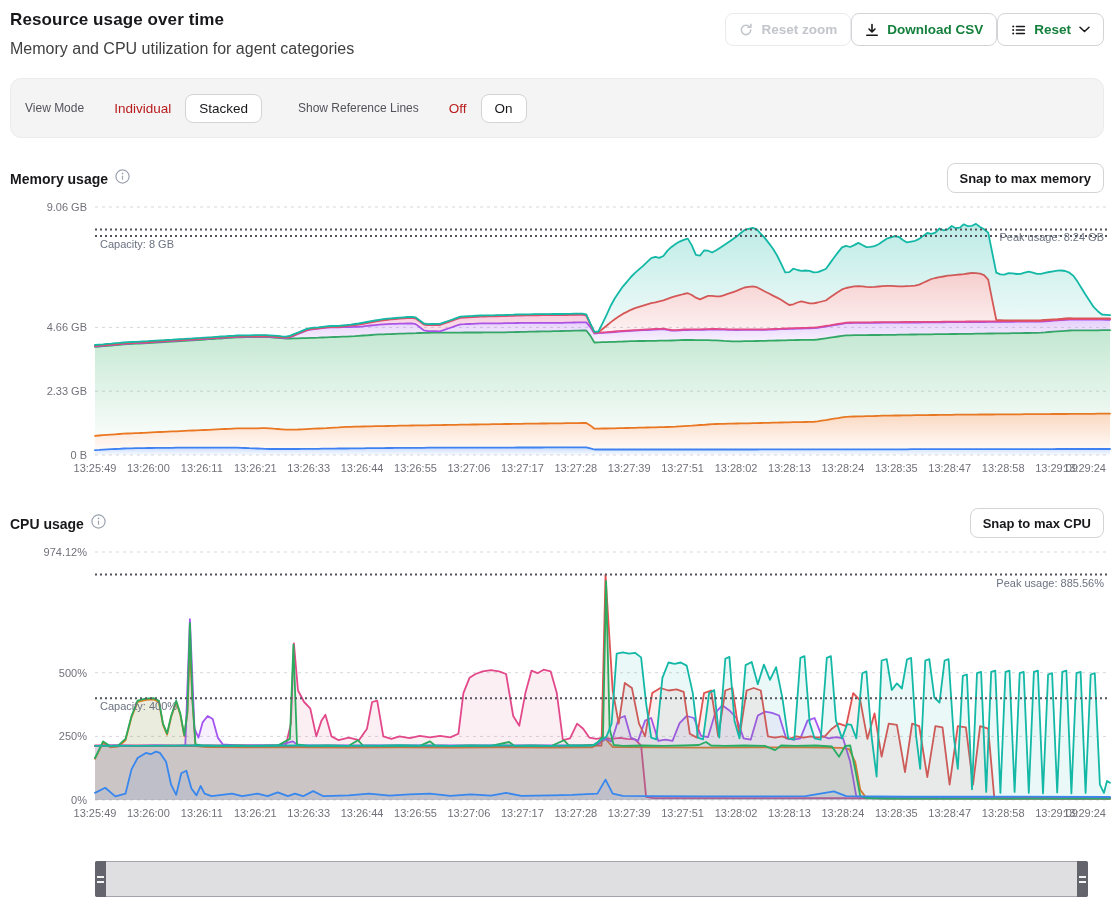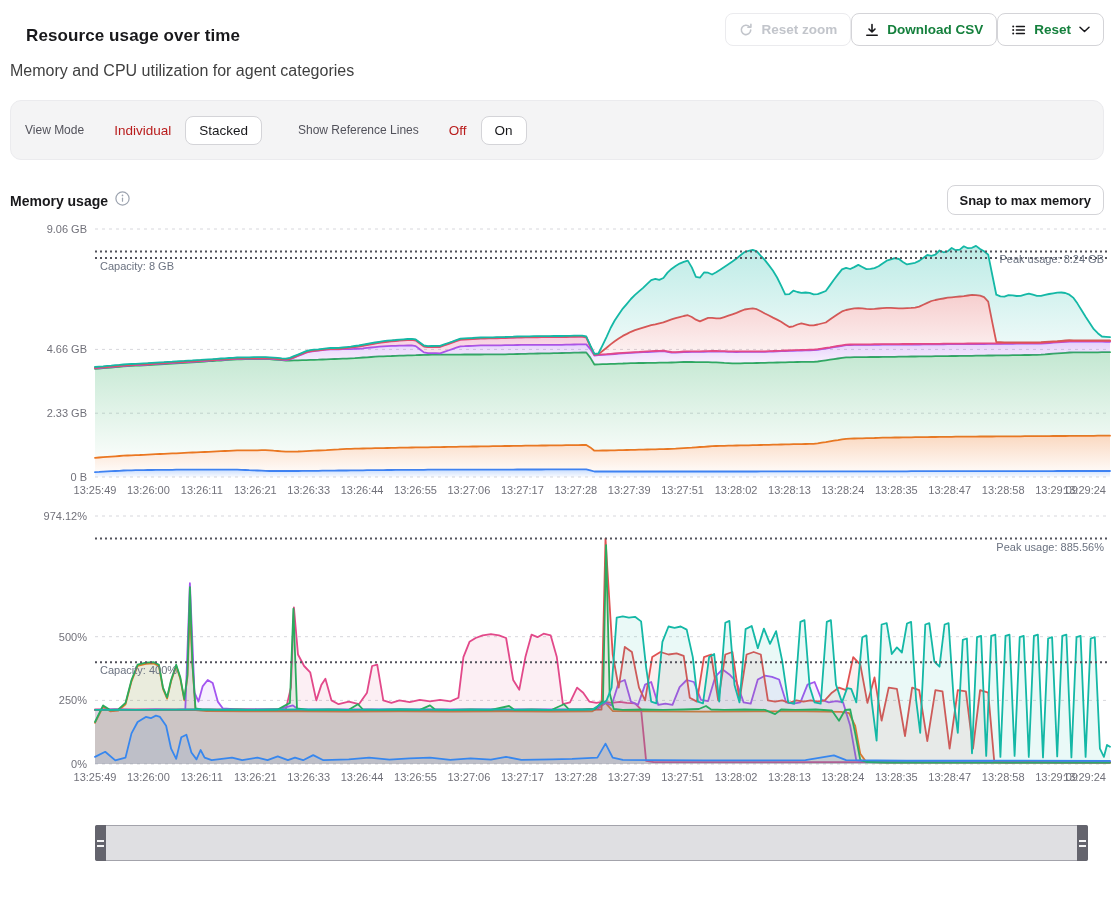--- a/index.html
+++ b/index.html
@@ -1,21 +1,21 @@
 <!DOCTYPE html>
 <html><head>
 <meta charset="utf-8">
 <style>
   * { box-sizing: border-box; }
   html,body { margin:0; padding:0; background:#fff; width:1116px; height:906px; overflow:hidden;
     font-family:"Liberation Sans", sans-serif; color:#18181b; }
   .page { padding:10px 12px 0 10px; width:1116px; }
 
   .header-row { display:flex; justify-content:space-between; align-items:flex-start; }
-  .title { font-size:17px; font-weight:700; margin:16px; letter-spacing:.1px; }
+  .title { font-size:17px; font-weight:700; margin:0; letter-spacing:.1px; }
   .subtitle { font-size:16px; color:#404040; margin-top:10px; }
   .toolbar { display:flex; align-items:center; padding-top:3px; }
   .btn { display:inline-flex; align-items:center; gap:8px; border:1px solid #d4d4d8; border-radius:8px;
     background:#fff; height:33px; padding:0 13px; font-size:13.5px; font-weight:700; color:#15803d; cursor:pointer; }
   .btn.disabled { color:#c2c5cb; border-color:#ebebee; }
   .btn svg { display:block; }
 
   .controls { margin-top:20px; background:#f4f4f5; border:1px solid #ebebee; border-radius:11px;
     height:60px; display:flex; align-items:center; padding:0 14px; }
   .ctl-label { font-size:12px; color:#52525b; margin-right:16px; }
@@ -185,20 +185,33 @@
       <path d="M85 150.5 L 89.1 150.2 L 93.1 149.8 L 97.2 149.5 L 101.2 149.1 L 105.3 148.8 L 109.4 148.4 L 113.4 148.1 L 117.5 147.8 L 121.5 147.6 L 125.6 147.4 L 129.7 147.2 L 133.7 147 L 137.8 146.7 L 141.8 146.4 L 145.9 146.1 L 150 145.9 L 154 145.6 L 158.1 145.4 L 162.1 145.1 L 166.2 144.9 L 170.3 144.6 L 174.3 144.4 L 178.4 144.2 L 182.4 143.9 L 186.5 143.7 L 190.6 143.4 L 194.6 143.1 L 198.7 142.9 L 202.7 142.6 L 206.8 142.4 L 210.9 142.1 L 214.9 141.8 L 219 141.6 L 223 141.3 L 227.1 141 L 231.2 141 L 235.2 140.9 L 239.3 140.8 L 243.3 140.8 L 247.4 140.7 L 251.5 140.7 L 255.5 140.7 L 259.6 140.8 L 263.6 141.1 L 267.7 141.5 L 271.8 141.8 L 275.8 142.1 L 279.9 141.5 L 283.9 139.8 L 288 138.1 L 292.1 136.4 L 296.1 134.8 L 300.2 133.7 L 304.2 133.3 L 308.3 132.8 L 312.4 132.3 L 316.4 131.8 L 320.5 131.6 L 324.5 131.5 L 328.6 131.5 L 332.7 131 L 336.7 130.6 L 340.8 130.1 L 344.8 129.6 L 348.9 129 L 353 128.3 L 357 127.5 L 361.1 126.8 L 365.1 126.1 L 369.2 125.3 L 373.3 124.8 L 377.3 124.3 L 381.4 123.8 L 385.4 123.5 L 389.5 123.2 L 393.6 122.9 L 397.6 122.6 L 401.7 122.3 L 405.7 122.9 L 409.8 126 L 413.9 129 L 417.9 129.7 L 422 129.5 L 426 129.5 L 430.1 129.4 L 434.2 128 L 438.2 126.6 L 442.3 125.1 L 446.3 123.7 L 450.4 122.2 L 454.5 122 L 458.5 121.8 L 462.6 121.5 L 466.6 121.3 L 470.7 121 L 474.8 121 L 478.8 120.9 L 482.9 120.8 L 486.9 120.7 L 491 120.7 L 495.1 120.5 L 499.1 120.4 L 503.2 120.2 L 507.2 120.1 L 511.3 119.9 L 515.4 119.9 L 519.4 119.8 L 523.5 119.8 L 527.5 119.7 L 531.6 119.7 L 535.7 119.6 L 539.7 119.6 L 543.8 119.6 L 547.8 119.6 L 551.9 119.6 L 556 119.5 L 560 119.4 L 564.1 119.3 L 568.1 119.2 L 572.2 119.1 L 576.3 120.1 L 580.3 128.9 L 584.4 137.4 L 588.4 137.1 L 592.5 134 L 596.6 130.8 L 600.6 127.4 L 604.7 124.3 L 608.7 121.6 L 612.8 118.9 L 616.9 116.9 L 620.9 114.8 L 625 113.2 L 629 111.9 L 633.1 110.6 L 637.2 109.3 L 641.2 108.2 L 645.3 107.3 L 649.3 106.3 L 653.4 105.4 L 657.5 103.9 L 661.5 102.4 L 665.6 101.1 L 669.6 100.1 L 673.7 99 L 677.8 98.2 L 681.8 100 L 685.9 102.7 L 689.9 104.3 L 694 102.6 L 698.1 100.9 L 702.1 100.8 L 706.2 101.3 L 710.2 101.4 L 714.3 100.1 L 718.4 98.7 L 722.4 97.3 L 726.5 95.8 L 730.5 94.2 L 734.6 92.5 L 738.7 91.9 L 742.7 91.4 L 746.8 92.2 L 750.8 94.3 L 754.9 96.5 L 759 98.5 L 763 100.6 L 767.1 102.6 L 771.1 104.8 L 775.2 107.4 L 779.3 110 L 783.3 109.3 L 787.4 107.5 L 791.4 106.4 L 795.5 107.3 L 799.6 108.3 L 803.6 108.3 L 807.7 107.5 L 811.7 106.5 L 815.8 105.5 L 819.9 102.6 L 823.9 99.8 L 828 96.9 L 832 94.4 L 836.1 93 L 840.2 92.2 L 844.2 91.4 L 848.3 91.1 L 852.3 91.4 L 856.4 91.8 L 860.5 92.1 L 864.5 91.9 L 868.6 91.5 L 872.6 91.1 L 876.7 90.8 L 880.8 90.9 L 884.8 91.1 L 888.9 91.3 L 892.9 91.4 L 897 91.1 L 901.1 90.9 L 905.1 90.6 L 909.2 89.6 L 913.2 87.7 L 917.3 85.9 L 921.4 84 L 925.4 83 L 929.5 82.2 L 933.5 81.5 L 937.6 80.7 L 941.7 80.3 L 945.7 79.9 L 949.8 79.5 L 953.8 79.1 L 957.9 78.5 L 962 77.9 L 966 78.2 L 970.1 78.7 L 974.1 80.2 L 978.2 84.7 L 982.3 105.4 L 986.3 125 L 990.4 125.1 L 994.4 125.3 L 998.5 125.4 L 1002.6 125.4 L 1006.6 125.4 L 1010.7 125.4 L 1014.7 125.3 L 1018.8 125.3 L 1022.9 125.3 L 1026.9 125.3 L 1031 125.2 L 1035 124.9 L 1039.1 124.6 L 1043.2 124.3 L 1047.2 124.1 L 1051.3 123.8 L 1055.3 123.5 L 1059.4 123.2 L 1063.5 123.3 L 1067.5 123.3 L 1071.6 123.3 L 1075.6 123.3 L 1079.7 123.3 L 1083.8 123.3 L 1087.8 123.4 L 1091.9 123.4 L 1095.9 123.4 L 1100 123.4 L 1100 124.2 L 1095.9 124.2 L 1091.9 124.2 L 1087.8 124.2 L 1083.8 124.2 L 1079.7 124.1 L 1075.6 124.1 L 1071.6 124.1 L 1067.5 124.1 L 1063.5 124.1 L 1059.4 124.1 L 1055.3 124.3 L 1051.3 124.6 L 1047.2 124.9 L 1043.2 125.2 L 1039.1 125.4 L 1035 125.7 L 1031 126 L 1026.9 126.1 L 1022.9 126.1 L 1018.8 126.2 L 1014.7 126.2 L 1010.7 126.2 L 1006.6 126.2 L 1002.6 126.2 L 998.5 126.2 L 994.4 126.2 L 990.4 126.3 L 986.3 126.3 L 982.3 126.3 L 978.2 126.4 L 974.1 126.4 L 970.1 126.4 L 966 126.5 L 962 126.5 L 957.9 126.5 L 953.8 126.6 L 949.8 126.6 L 945.7 126.6 L 941.7 126.7 L 937.6 126.7 L 933.5 126.7 L 929.5 126.8 L 925.4 126.8 L 921.4 126.8 L 917.3 126.9 L 913.2 126.9 L 909.2 126.9 L 905.1 126.9 L 901.1 127 L 897 127 L 892.9 127 L 888.9 127.1 L 884.8 127.1 L 880.8 127.1 L 876.7 127.2 L 872.6 127.2 L 868.6 127.2 L 864.5 127.2 L 860.5 127.3 L 856.4 127.3 L 852.3 127.3 L 848.3 127.3 L 844.2 127.4 L 840.2 127.5 L 836.1 127.6 L 832 128.3 L 828 128.9 L 823.9 129.6 L 819.9 130.3 L 815.8 130.9 L 811.7 131.6 L 807.7 132.2 L 803.6 132.6 L 799.6 132.7 L 795.5 132.8 L 791.4 132.9 L 787.4 133.1 L 783.3 133.2 L 779.3 133.4 L 775.2 133.5 L 771.1 133.7 L 767.1 133.8 L 763 134 L 759 134.1 L 754.9 134.3 L 750.8 134.3 L 746.8 134.3 L 742.7 134.3 L 738.7 134.4 L 734.6 134.4 L 730.5 134.4 L 726.5 134.4 L 722.4 134.4 L 718.4 134.3 L 714.3 134.2 L 710.2 134.1 L 706.2 134 L 702.1 134 L 698.1 134.1 L 694 134.2 L 689.9 134.3 L 685.9 134.3 L 681.8 134.4 L 677.8 134.4 L 673.7 134.5 L 669.6 134.8 L 665.6 135.2 L 661.5 135 L 657.5 134.3 L 653.4 133.6 L 649.3 133.8 L 645.3 134 L 641.2 134.2 L 637.2 134.4 L 633.1 134.6 L 629 134.9 L 625 135.1 L 620.9 135.3 L 616.9 135.6 L 612.8 135.9 L 608.7 136.2 L 604.7 136.5 L 600.6 136.8 L 596.6 137.1 L 592.5 137.3 L 588.4 137.6 L 584.4 137.9 L 580.3 129.5 L 576.3 120.6 L 572.2 119.7 L 568.1 119.8 L 564.1 119.8 L 560 119.9 L 556 120 L 551.9 120.1 L 547.8 120.1 L 543.8 120.1 L 539.7 120.1 L 535.7 120.2 L 531.6 120.2 L 527.5 120.3 L 523.5 120.3 L 519.4 120.4 L 515.4 120.4 L 511.3 120.5 L 507.2 120.6 L 503.2 120.8 L 499.1 120.9 L 495.1 121.1 L 491 121.2 L 486.9 121.3 L 482.9 121.4 L 478.8 121.4 L 474.8 121.5 L 470.7 121.6 L 466.6 121.8 L 462.6 122.1 L 458.5 122.3 L 454.5 122.5 L 450.4 122.8 L 446.3 124.2 L 442.3 125.7 L 438.2 127.1 L 434.2 128.5 L 430.1 130 L 426 130 L 422 130.1 L 417.9 130.2 L 413.9 129.6 L 409.8 126.5 L 405.7 123.5 L 401.7 122.9 L 397.6 123.1 L 393.6 123.4 L 389.5 123.7 L 385.4 124.1 L 381.4 124.4 L 377.3 124.8 L 373.3 125.3 L 369.2 125.9 L 365.1 126.6 L 361.1 127.3 L 357 128.1 L 353 128.8 L 348.9 129.6 L 344.8 130.1 L 340.8 130.7 L 336.7 131.2 L 332.7 131.6 L 328.6 132 L 324.5 132.1 L 320.5 132.1 L 316.4 132.4 L 312.4 132.9 L 308.3 133.4 L 304.2 133.8 L 300.2 134.3 L 296.1 135.3 L 292.1 137 L 288 138.6 L 283.9 140.3 L 279.9 142 L 275.8 142.7 L 271.8 142.4 L 267.7 142 L 263.6 141.7 L 259.6 141.4 L 255.5 141.2 L 251.5 141.3 L 247.4 141.3 L 243.3 141.3 L 239.3 141.4 L 235.2 141.4 L 231.2 141.5 L 227.1 141.6 L 223 141.8 L 219 142.1 L 214.9 142.4 L 210.9 142.6 L 206.8 142.9 L 202.7 143.2 L 198.7 143.4 L 194.6 143.7 L 190.6 143.9 L 186.5 144.2 L 182.4 144.5 L 178.4 144.7 L 174.3 145 L 170.3 145.2 L 166.2 145.4 L 162.1 145.7 L 158.1 145.9 L 154 146.2 L 150 146.4 L 145.9 146.7 L 141.8 147 L 137.8 147.3 L 133.7 147.5 L 129.7 147.7 L 125.6 147.9 L 121.5 148.1 L 117.5 148.3 L 113.4 148.6 L 109.4 149 L 105.3 149.3 L 101.2 149.7 L 97.2 150 L 93.1 150.4 L 89.1 150.7 L 85 151.1 Z" fill="url(#grad-memory-5)" stroke="none"></path>
       <path d="M85 150.5 L 89.1 150.2 L 93.1 149.8 L 97.2 149.5 L 101.2 149.1 L 105.3 148.8 L 109.4 148.4 L 113.4 148.1 L 117.5 147.8 L 121.5 147.6 L 125.6 147.4 L 129.7 147.2 L 133.7 147 L 137.8 146.7 L 141.8 146.4 L 145.9 146.1 L 150 145.9 L 154 145.6 L 158.1 145.4 L 162.1 145.1 L 166.2 144.9 L 170.3 144.6 L 174.3 144.4 L 178.4 144.2 L 182.4 143.9 L 186.5 143.7 L 190.6 143.4 L 194.6 143.1 L 198.7 142.9 L 202.7 142.6 L 206.8 142.4 L 210.9 142.1 L 214.9 141.8 L 219 141.6 L 223 141.3 L 227.1 141 L 231.2 141 L 235.2 140.9 L 239.3 140.8 L 243.3 140.8 L 247.4 140.7 L 251.5 140.7 L 255.5 140.7 L 259.6 140.8 L 263.6 141.1 L 267.7 141.5 L 271.8 141.8 L 275.8 142.1 L 279.9 141.5 L 283.9 139.8 L 288 138.1 L 292.1 136.4 L 296.1 134.8 L 300.2 133.7 L 304.2 133.3 L 308.3 132.8 L 312.4 132.3 L 316.4 131.8 L 320.5 131.6 L 324.5 131.5 L 328.6 131.5 L 332.7 131 L 336.7 130.6 L 340.8 130.1 L 344.8 129.6 L 348.9 129 L 353 128.3 L 357 127.5 L 361.1 126.8 L 365.1 126.1 L 369.2 125.3 L 373.3 124.8 L 377.3 124.3 L 381.4 123.8 L 385.4 123.5 L 389.5 123.2 L 393.6 122.9 L 397.6 122.6 L 401.7 122.3 L 405.7 122.9 L 409.8 126 L 413.9 129 L 417.9 129.7 L 422 129.5 L 426 129.5 L 430.1 129.4 L 434.2 128 L 438.2 126.6 L 442.3 125.1 L 446.3 123.7 L 450.4 122.2 L 454.5 122 L 458.5 121.8 L 462.6 121.5 L 466.6 121.3 L 470.7 121 L 474.8 121 L 478.8 120.9 L 482.9 120.8 L 486.9 120.7 L 491 120.7 L 495.1 120.5 L 499.1 120.4 L 503.2 120.2 L 507.2 120.1 L 511.3 119.9 L 515.4 119.9 L 519.4 119.8 L 523.5 119.8 L 527.5 119.7 L 531.6 119.7 L 535.7 119.6 L 539.7 119.6 L 543.8 119.6 L 547.8 119.6 L 551.9 119.6 L 556 119.5 L 560 119.4 L 564.1 119.3 L 568.1 119.2 L 572.2 119.1 L 576.3 120.1 L 580.3 128.9 L 584.4 137.4 L 588.4 137.1 L 592.5 134 L 596.6 130.8 L 600.6 127.4 L 604.7 124.3 L 608.7 121.6 L 612.8 118.9 L 616.9 116.9 L 620.9 114.8 L 625 113.2 L 629 111.9 L 633.1 110.6 L 637.2 109.3 L 641.2 108.2 L 645.3 107.3 L 649.3 106.3 L 653.4 105.4 L 657.5 103.9 L 661.5 102.4 L 665.6 101.1 L 669.6 100.1 L 673.7 99 L 677.8 98.2 L 681.8 100 L 685.9 102.7 L 689.9 104.3 L 694 102.6 L 698.1 100.9 L 702.1 100.8 L 706.2 101.3 L 710.2 101.4 L 714.3 100.1 L 718.4 98.7 L 722.4 97.3 L 726.5 95.8 L 730.5 94.2 L 734.6 92.5 L 738.7 91.9 L 742.7 91.4 L 746.8 92.2 L 750.8 94.3 L 754.9 96.5 L 759 98.5 L 763 100.6 L 767.1 102.6 L 771.1 104.8 L 775.2 107.4 L 779.3 110 L 783.3 109.3 L 787.4 107.5 L 791.4 106.4 L 795.5 107.3 L 799.6 108.3 L 803.6 108.3 L 807.7 107.5 L 811.7 106.5 L 815.8 105.5 L 819.9 102.6 L 823.9 99.8 L 828 96.9 L 832 94.4 L 836.1 93 L 840.2 92.2 L 844.2 91.4 L 848.3 91.1 L 852.3 91.4 L 856.4 91.8 L 860.5 92.1 L 864.5 91.9 L 868.6 91.5 L 872.6 91.1 L 876.7 90.8 L 880.8 90.9 L 884.8 91.1 L 888.9 91.3 L 892.9 91.4 L 897 91.1 L 901.1 90.9 L 905.1 90.6 L 909.2 89.6 L 913.2 87.7 L 917.3 85.9 L 921.4 84 L 925.4 83 L 929.5 82.2 L 933.5 81.5 L 937.6 80.7 L 941.7 80.3 L 945.7 79.9 L 949.8 79.5 L 953.8 79.1 L 957.9 78.5 L 962 77.9 L 966 78.2 L 970.1 78.7 L 974.1 80.2 L 978.2 84.7 L 982.3 105.4 L 986.3 125 L 990.4 125.1 L 994.4 125.3 L 998.5 125.4 L 1002.6 125.4 L 1006.6 125.4 L 1010.7 125.4 L 1014.7 125.3 L 1018.8 125.3 L 1022.9 125.3 L 1026.9 125.3 L 1031 125.2 L 1035 124.9 L 1039.1 124.6 L 1043.2 124.3 L 1047.2 124.1 L 1051.3 123.8 L 1055.3 123.5 L 1059.4 123.2 L 1063.5 123.3 L 1067.5 123.3 L 1071.6 123.3 L 1075.6 123.3 L 1079.7 123.3 L 1083.8 123.3 L 1087.8 123.4 L 1091.9 123.4 L 1095.9 123.4 L 1100 123.4" fill="none" stroke="#e05252" stroke-width="1.8" stroke-linejoin="round" stroke-linecap="round"></path>
       <path d="M85 150 L 89.1 149.6 L 93.1 149.3 L 97.2 148.9 L 101.2 148.6 L 105.3 148.2 L 109.4 147.9 L 113.4 147.5 L 117.5 147.2 L 121.5 147 L 125.6 146.8 L 129.7 146.6 L 133.7 146.4 L 137.8 146.2 L 141.8 145.9 L 145.9 145.6 L 150 145.3 L 154 145.1 L 158.1 144.8 L 162.1 144.6 L 166.2 144.3 L 170.3 144.1 L 174.3 143.9 L 178.4 143.6 L 182.4 143.4 L 186.5 143.1 L 190.6 142.9 L 194.6 142.6 L 198.7 142.3 L 202.7 142.1 L 206.8 141.8 L 210.9 141.5 L 214.9 141.3 L 219 141 L 223 140.8 L 227.1 140.5 L 231.2 140.4 L 235.2 140.3 L 239.3 140.3 L 243.3 140.2 L 247.4 140.2 L 251.5 140.2 L 255.5 140.1 L 259.6 140.3 L 263.6 140.6 L 267.7 140.9 L 271.8 141.3 L 275.8 141.6 L 279.9 140.9 L 283.9 139.2 L 288 137.6 L 292.1 135.9 L 296.1 134.2 L 300.2 133.2 L 304.2 132.7 L 308.3 132.3 L 312.4 131.8 L 316.4 131.3 L 320.5 131 L 324.5 131 L 328.6 130.9 L 332.7 130.5 L 336.7 130.1 L 340.8 129.6 L 344.8 129 L 348.9 128.5 L 353 127.7 L 357 127 L 361.1 126.2 L 365.1 125.5 L 369.2 124.8 L 373.3 124.2 L 377.3 123.7 L 381.4 123.3 L 385.4 123 L 389.5 122.6 L 393.6 122.3 L 397.6 122 L 401.7 121.8 L 405.7 122.4 L 409.8 125.4 L 413.9 128.5 L 417.9 129.1 L 422 129 L 426 128.9 L 430.1 128.9 L 434.2 127.4 L 438.2 126 L 442.3 124.6 L 446.3 123.1 L 450.4 121.7 L 454.5 121.4 L 458.5 121.2 L 462.6 121 L 466.6 120.7 L 470.7 120.5 L 474.8 120.4 L 478.8 120.3 L 482.9 120.3 L 486.9 120.2 L 491 120.1 L 495.1 120 L 499.1 119.8 L 503.2 119.7 L 507.2 119.5 L 511.3 119.4 L 515.4 119.3 L 519.4 119.3 L 523.5 119.2 L 527.5 119.2 L 531.6 119.1 L 535.7 119.1 L 539.7 119.1 L 543.8 119 L 547.8 119 L 551.9 119 L 556 118.9 L 560 118.8 L 564.1 118.7 L 568.1 118.7 L 572.2 118.6 L 576.3 119.5 L 580.3 128.4 L 584.4 136.8 L 588.4 136.5 L 592.5 128.3 L 596.6 119.8 L 600.6 111 L 604.7 103.5 L 608.7 97.5 L 612.8 91.6 L 616.9 86.8 L 620.9 82 L 625 77.9 L 629 74.4 L 633.1 70.9 L 637.2 66.8 L 641.2 63.1 L 645.3 61.8 L 649.3 62.9 L 653.4 61 L 657.5 55.6 L 661.5 51.9 L 665.6 49 L 669.6 46.6 L 673.7 44.9 L 677.8 43.6 L 681.8 50.4 L 685.9 59.9 L 689.9 60.7 L 694 55.5 L 698.1 55.7 L 702.1 57.5 L 706.2 55.3 L 710.2 52.7 L 714.3 50 L 718.4 47.3 L 722.4 44.6 L 726.5 41.6 L 730.5 38.3 L 734.6 35 L 738.7 33.9 L 742.7 32.8 L 746.8 34.4 L 750.8 38.8 L 754.9 43.1 L 759 48.4 L 763 53.8 L 767.1 60.5 L 771.1 68.7 L 775.2 77.3 L 779.3 77.1 L 783.3 73.7 L 787.4 75 L 791.4 75.9 L 795.5 75.5 L 799.6 75.9 L 803.6 77.4 L 807.7 77.1 L 811.7 75.6 L 815.8 74 L 819.9 68.4 L 823.9 62.8 L 828 57.4 L 832 52.4 L 836.1 50.8 L 840.2 52 L 844.2 50.1 L 848.3 47.9 L 852.3 50 L 856.4 52.1 L 860.5 51.9 L 864.5 51.1 L 868.6 49.3 L 872.6 46.5 L 876.7 43.7 L 880.8 42.4 L 884.8 41.2 L 888.9 42 L 892.9 44.9 L 897 47.4 L 901.1 46.6 L 905.1 45.8 L 909.2 43.9 L 913.2 40.9 L 917.3 38 L 921.4 38.9 L 925.4 37.6 L 929.5 33.5 L 933.5 35.3 L 937.6 34.4 L 941.7 31 L 945.7 33.2 L 949.8 32.6 L 953.8 29.3 L 957.9 31.2 L 962 30.8 L 966 28.9 L 970.1 32 L 974.1 34.2 L 978.2 37.6 L 982.3 58 L 986.3 77.7 L 990.4 79.4 L 994.4 79.6 L 998.5 78.2 L 1002.6 78.3 L 1006.6 79 L 1010.7 78.8 L 1014.7 77.7 L 1018.8 76.6 L 1022.9 77.7 L 1026.9 78.8 L 1031 78.9 L 1035 77.9 L 1039.1 77 L 1043.2 76.3 L 1047.2 75.6 L 1051.3 75.5 L 1055.3 76 L 1059.4 77.7 L 1063.5 80.9 L 1067.5 86.6 L 1071.6 93.2 L 1075.6 99.7 L 1079.7 105.9 L 1083.8 112.2 L 1087.8 116.2 L 1091.9 119.5 L 1095.9 119.8 L 1100 120.1 L 1100 123.4 L 1095.9 123.4 L 1091.9 123.4 L 1087.8 123.4 L 1083.8 123.3 L 1079.7 123.3 L 1075.6 123.3 L 1071.6 123.3 L 1067.5 123.3 L 1063.5 123.3 L 1059.4 123.2 L 1055.3 123.5 L 1051.3 123.8 L 1047.2 124.1 L 1043.2 124.3 L 1039.1 124.6 L 1035 124.9 L 1031 125.2 L 1026.9 125.3 L 1022.9 125.3 L 1018.8 125.3 L 1014.7 125.3 L 1010.7 125.4 L 1006.6 125.4 L 1002.6 125.4 L 998.5 125.4 L 994.4 125.3 L 990.4 125.1 L 986.3 125 L 982.3 105.4 L 978.2 84.7 L 974.1 80.2 L 970.1 78.7 L 966 78.2 L 962 77.9 L 957.9 78.5 L 953.8 79.1 L 949.8 79.5 L 945.7 79.9 L 941.7 80.3 L 937.6 80.7 L 933.5 81.5 L 929.5 82.2 L 925.4 83 L 921.4 84 L 917.3 85.9 L 913.2 87.7 L 909.2 89.6 L 905.1 90.6 L 901.1 90.9 L 897 91.1 L 892.9 91.4 L 888.9 91.3 L 884.8 91.1 L 880.8 90.9 L 876.7 90.8 L 872.6 91.1 L 868.6 91.5 L 864.5 91.9 L 860.5 92.1 L 856.4 91.8 L 852.3 91.4 L 848.3 91.1 L 844.2 91.4 L 840.2 92.2 L 836.1 93 L 832 94.4 L 828 96.9 L 823.9 99.8 L 819.9 102.6 L 815.8 105.5 L 811.7 106.5 L 807.7 107.5 L 803.6 108.3 L 799.6 108.3 L 795.5 107.3 L 791.4 106.4 L 787.4 107.5 L 783.3 109.3 L 779.3 110 L 775.2 107.4 L 771.1 104.8 L 767.1 102.6 L 763 100.6 L 759 98.5 L 754.9 96.5 L 750.8 94.3 L 746.8 92.2 L 742.7 91.4 L 738.7 91.9 L 734.6 92.5 L 730.5 94.2 L 726.5 95.8 L 722.4 97.3 L 718.4 98.7 L 714.3 100.1 L 710.2 101.4 L 706.2 101.3 L 702.1 100.8 L 698.1 100.9 L 694 102.6 L 689.9 104.3 L 685.9 102.7 L 681.8 100 L 677.8 98.2 L 673.7 99 L 669.6 100.1 L 665.6 101.1 L 661.5 102.4 L 657.5 103.9 L 653.4 105.4 L 649.3 106.3 L 645.3 107.3 L 641.2 108.2 L 637.2 109.3 L 633.1 110.6 L 629 111.9 L 625 113.2 L 620.9 114.8 L 616.9 116.9 L 612.8 118.9 L 608.7 121.6 L 604.7 124.3 L 600.6 127.4 L 596.6 130.8 L 592.5 134 L 588.4 137.1 L 584.4 137.4 L 580.3 128.9 L 576.3 120.1 L 572.2 119.1 L 568.1 119.2 L 564.1 119.3 L 560 119.4 L 556 119.5 L 551.9 119.6 L 547.8 119.6 L 543.8 119.6 L 539.7 119.6 L 535.7 119.6 L 531.6 119.7 L 527.5 119.7 L 523.5 119.8 L 519.4 119.8 L 515.4 119.9 L 511.3 119.9 L 507.2 120.1 L 503.2 120.2 L 499.1 120.4 L 495.1 120.5 L 491 120.7 L 486.9 120.7 L 482.9 120.8 L 478.8 120.9 L 474.8 121 L 470.7 121 L 466.6 121.3 L 462.6 121.5 L 458.5 121.8 L 454.5 122 L 450.4 122.2 L 446.3 123.7 L 442.3 125.1 L 438.2 126.6 L 434.2 128 L 430.1 129.4 L 426 129.5 L 422 129.5 L 417.9 129.7 L 413.9 129 L 409.8 126 L 405.7 122.9 L 401.7 122.3 L 397.6 122.6 L 393.6 122.9 L 389.5 123.2 L 385.4 123.5 L 381.4 123.8 L 377.3 124.3 L 373.3 124.8 L 369.2 125.3 L 365.1 126.1 L 361.1 126.8 L 357 127.5 L 353 128.3 L 348.9 129 L 344.8 129.6 L 340.8 130.1 L 336.7 130.6 L 332.7 131 L 328.6 131.5 L 324.5 131.5 L 320.5 131.6 L 316.4 131.8 L 312.4 132.3 L 308.3 132.8 L 304.2 133.3 L 300.2 133.7 L 296.1 134.8 L 292.1 136.4 L 288 138.1 L 283.9 139.8 L 279.9 141.5 L 275.8 142.1 L 271.8 141.8 L 267.7 141.5 L 263.6 141.1 L 259.6 140.8 L 255.5 140.7 L 251.5 140.7 L 247.4 140.7 L 243.3 140.8 L 239.3 140.8 L 235.2 140.9 L 231.2 141 L 227.1 141 L 223 141.3 L 219 141.6 L 214.9 141.8 L 210.9 142.1 L 206.8 142.4 L 202.7 142.6 L 198.7 142.9 L 194.6 143.1 L 190.6 143.4 L 186.5 143.7 L 182.4 143.9 L 178.4 144.2 L 174.3 144.4 L 170.3 144.6 L 166.2 144.9 L 162.1 145.1 L 158.1 145.4 L 154 145.6 L 150 145.9 L 145.9 146.1 L 141.8 146.4 L 137.8 146.7 L 133.7 147 L 129.7 147.2 L 125.6 147.4 L 121.5 147.6 L 117.5 147.8 L 113.4 148.1 L 109.4 148.4 L 105.3 148.8 L 101.2 149.1 L 97.2 149.5 L 93.1 149.8 L 89.1 150.2 L 85 150.5 Z" fill="url(#grad-memory-6)" stroke="none"></path>
       <path d="M85 150 L 89.1 149.6 L 93.1 149.3 L 97.2 148.9 L 101.2 148.6 L 105.3 148.2 L 109.4 147.9 L 113.4 147.5 L 117.5 147.2 L 121.5 147 L 125.6 146.8 L 129.7 146.6 L 133.7 146.4 L 137.8 146.2 L 141.8 145.9 L 145.9 145.6 L 150 145.3 L 154 145.1 L 158.1 144.8 L 162.1 144.6 L 166.2 144.3 L 170.3 144.1 L 174.3 143.9 L 178.4 143.6 L 182.4 143.4 L 186.5 143.1 L 190.6 142.9 L 194.6 142.6 L 198.7 142.3 L 202.7 142.1 L 206.8 141.8 L 210.9 141.5 L 214.9 141.3 L 219 141 L 223 140.8 L 227.1 140.5 L 231.2 140.4 L 235.2 140.3 L 239.3 140.3 L 243.3 140.2 L 247.4 140.2 L 251.5 140.2 L 255.5 140.1 L 259.6 140.3 L 263.6 140.6 L 267.7 140.9 L 271.8 141.3 L 275.8 141.6 L 279.9 140.9 L 283.9 139.2 L 288 137.6 L 292.1 135.9 L 296.1 134.2 L 300.2 133.2 L 304.2 132.7 L 308.3 132.3 L 312.4 131.8 L 316.4 131.3 L 320.5 131 L 324.5 131 L 328.6 130.9 L 332.7 130.5 L 336.7 130.1 L 340.8 129.6 L 344.8 129 L 348.9 128.5 L 353 127.7 L 357 127 L 361.1 126.2 L 365.1 125.5 L 369.2 124.8 L 373.3 124.2 L 377.3 123.7 L 381.4 123.3 L 385.4 123 L 389.5 122.6 L 393.6 122.3 L 397.6 122 L 401.7 121.8 L 405.7 122.4 L 409.8 125.4 L 413.9 128.5 L 417.9 129.1 L 422 129 L 426 128.9 L 430.1 128.9 L 434.2 127.4 L 438.2 126 L 442.3 124.6 L 446.3 123.1 L 450.4 121.7 L 454.5 121.4 L 458.5 121.2 L 462.6 121 L 466.6 120.7 L 470.7 120.5 L 474.8 120.4 L 478.8 120.3 L 482.9 120.3 L 486.9 120.2 L 491 120.1 L 495.1 120 L 499.1 119.8 L 503.2 119.7 L 507.2 119.5 L 511.3 119.4 L 515.4 119.3 L 519.4 119.3 L 523.5 119.2 L 527.5 119.2 L 531.6 119.1 L 535.7 119.1 L 539.7 119.1 L 543.8 119 L 547.8 119 L 551.9 119 L 556 118.9 L 560 118.8 L 564.1 118.7 L 568.1 118.7 L 572.2 118.6 L 576.3 119.5 L 580.3 128.4 L 584.4 136.8 L 588.4 136.5 L 592.5 128.3 L 596.6 119.8 L 600.6 111 L 604.7 103.5 L 608.7 97.5 L 612.8 91.6 L 616.9 86.8 L 620.9 82 L 625 77.9 L 629 74.4 L 633.1 70.9 L 637.2 66.8 L 641.2 63.1 L 645.3 61.8 L 649.3 62.9 L 653.4 61 L 657.5 55.6 L 661.5 51.9 L 665.6 49 L 669.6 46.6 L 673.7 44.9 L 677.8 43.6 L 681.8 50.4 L 685.9 59.9 L 689.9 60.7 L 694 55.5 L 698.1 55.7 L 702.1 57.5 L 706.2 55.3 L 710.2 52.7 L 714.3 50 L 718.4 47.3 L 722.4 44.6 L 726.5 41.6 L 730.5 38.3 L 734.6 35 L 738.7 33.9 L 742.7 32.8 L 746.8 34.4 L 750.8 38.8 L 754.9 43.1 L 759 48.4 L 763 53.8 L 767.1 60.5 L 771.1 68.7 L 775.2 77.3 L 779.3 77.1 L 783.3 73.7 L 787.4 75 L 791.4 75.9 L 795.5 75.5 L 799.6 75.9 L 803.6 77.4 L 807.7 77.1 L 811.7 75.6 L 815.8 74 L 819.9 68.4 L 823.9 62.8 L 828 57.4 L 832 52.4 L 836.1 50.8 L 840.2 52 L 844.2 50.1 L 848.3 47.9 L 852.3 50 L 856.4 52.1 L 860.5 51.9 L 864.5 51.1 L 868.6 49.3 L 872.6 46.5 L 876.7 43.7 L 880.8 42.4 L 884.8 41.2 L 888.9 42 L 892.9 44.9 L 897 47.4 L 901.1 46.6 L 905.1 45.8 L 909.2 43.9 L 913.2 40.9 L 917.3 38 L 921.4 38.9 L 925.4 37.6 L 929.5 33.5 L 933.5 35.3 L 937.6 34.4 L 941.7 31 L 945.7 33.2 L 949.8 32.6 L 953.8 29.3 L 957.9 31.2 L 962 30.8 L 966 28.9 L 970.1 32 L 974.1 34.2 L 978.2 37.6 L 982.3 58 L 986.3 77.7 L 990.4 79.4 L 994.4 79.6 L 998.5 78.2 L 1002.6 78.3 L 1006.6 79 L 1010.7 78.8 L 1014.7 77.7 L 1018.8 76.6 L 1022.9 77.7 L 1026.9 78.8 L 1031 78.9 L 1035 77.9 L 1039.1 77 L 1043.2 76.3 L 1047.2 75.6 L 1051.3 75.5 L 1055.3 76 L 1059.4 77.7 L 1063.5 80.9 L 1067.5 86.6 L 1071.6 93.2 L 1075.6 99.7 L 1079.7 105.9 L 1083.8 112.2 L 1087.8 116.2 L 1091.9 119.5 L 1095.9 119.8 L 1100 120.1" fill="none" stroke="#14b8a6" stroke-width="1.8" stroke-linejoin="round" stroke-linecap="round"></path>
       <line x1="85" x2="1100" y1="41" y2="41" stroke="#52525b" stroke-width="2" stroke-dasharray="2 3"></line>
       <text class="ref" x="90" y="53" text-anchor="start">Capacity: 8 GB</text>
       <line x1="85" x2="1100" y1="34.4" y2="34.4" stroke="#52525b" stroke-width="2" stroke-dasharray="2 3"></line>
       <text class="ref" x="1094" y="46.4" text-anchor="end">Peak usage: 8.24 GB</text>
     </svg>
 
+  <div class="section-header cpu">
+    <div class="section-title">
+      <span>CPU usage</span>
+      <span>
+        <svg width="15" height="15" viewBox="0 0 15 15">
+            <circle cx="7.5" cy="7.5" r="6.6" fill="none" stroke="#9ca3af" stroke-width="1.2"></circle>
+            <rect x="6.9" y="6.6" width="1.2" height="4.2" rx="0.6" fill="#9ca3af"></rect>
+            <circle cx="7.5" cy="4.4" r="0.85" fill="#9ca3af"></circle>
+          </svg>
+      </span>
+    </div>
+    <button class="snap-btn">Snap to max CPU</button>
+  </div>
   <svg id="cpu-chart" class="chart" width="1116" height="285">
       <defs></defs>
       <line x1="85" x2="1100" y1="260" y2="260" stroke="#d7d7dc" stroke-width="1" stroke-dasharray="3 4"></line>
       <text class="tick" x="77" y="264" text-anchor="end">0%</text>
       <line x1="85" x2="1100" y1="196.4" y2="196.4" stroke="#d7d7dc" stroke-width="1" stroke-dasharray="3 4"></line>
       <text class="tick" x="77" y="200.4" text-anchor="end">250%</text>
       <line x1="85" x2="1100" y1="132.7" y2="132.7" stroke="#d7d7dc" stroke-width="1" stroke-dasharray="3 4"></line>
       <text class="tick" x="77" y="136.7" text-anchor="end">500%</text>
       <line x1="85" x2="1100" y1="12" y2="12" stroke="#d7d7dc" stroke-width="1" stroke-dasharray="3 4"></line>
       <text class="tick" x="77" y="16" text-anchor="end">974.12%</text>

